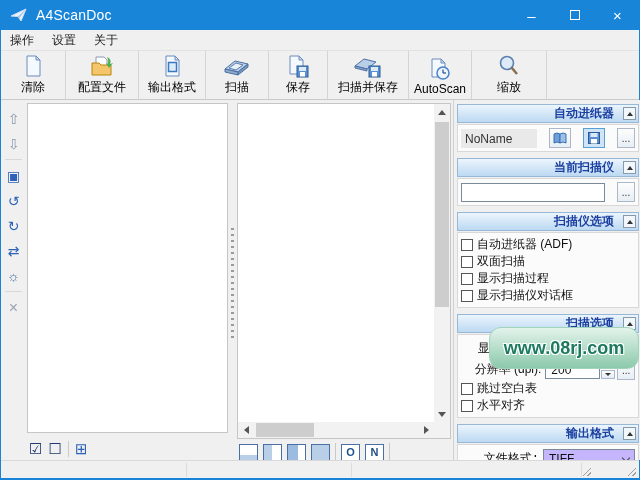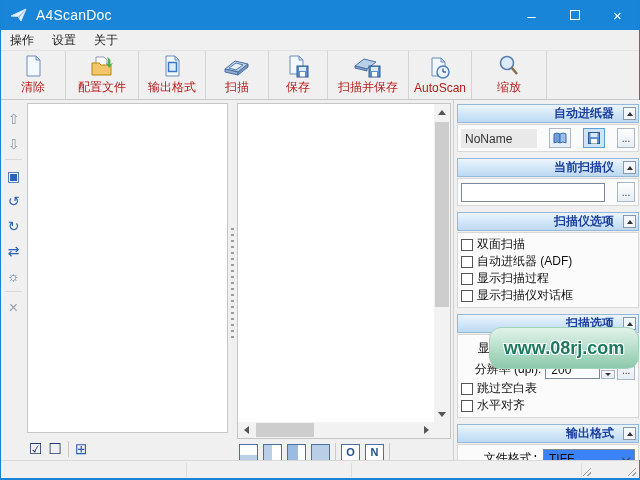--- a/index.html
+++ b/index.html
@@ -18,22 +18,22 @@
   .max-glyph { width:10px; height:10px; border:1px solid #fff; display:block; }
 
   
   .menubar { position:absolute; left:0; top:30px; width:100%; height:20px; background:#f0f0f0;
              display:flex; align-items:center; font-size:12px; color:#222; }
   .menu-item { padding:2px 9px; }
 
   
   .toolbar { position:absolute; left:0; top:50px; width:100%; height:50px; background:#f0f0f0;
              border-top:1px solid #e2e2e2; border-bottom:1px solid #c9c9c9; display:flex; align-items:stretch; }
-  .tb-btn { display:flex; flex-direction:column; align-items:center; justify-content:flex-start;
-            padding:3px 2px 3px; font-size:12px; color:#b91c1c; }
+  .tb-btn { display:flex; flex-direction:column; align-items:center; justify-content:flex-end;
+            padding:3px 2px 3px; font-size:12px; color:#000000; }
   .tb-icon { height:26px; display:flex; align-items:flex-end; justify-content:center; }
   .tb-label { margin-top:1px; white-space:nowrap; }
   .tb-sep { width:1px; background:#d4d4d4; }
 
   
   .main { position:absolute; left:0; top:100px; width:100%; height:360px; }
 
   .side-toolbar { position:absolute; left:0; top:0; width:25px; height:360px; background:#f0f0f0;
                   display:flex; flex-direction:column; align-items:center; padding-top:6px; }
   .side-icon { height:25px; width:25px; display:flex; align-items:center; justify-content:center; font-size:14px; }
@@ -89,21 +89,21 @@
               display:flex; align-items:center; justify-content:center; }
   .mini-btn.active { background:#cfe4f7; border-color:#5a9fd4; }
   .dots-btn { width:18px; height:20px; border:1px solid #aab8c8; background:linear-gradient(#fdfdfd,#e8eef5);
               font-size:10px; color:#333; display:flex; align-items:flex-end; justify-content:center; padding-bottom:3px; }
   .text-input { flex:1; height:19px; border:1px solid #7a8a99; background:#fff; }
   .cb-row { display:flex; align-items:center; gap:4px; height:17px; font-size:12px; color:#111; }
   .cb { width:12px; height:12px; border:1px solid #555; background:#fff; flex:none; }
   .opt-row { display:flex; align-items:center; height:21px; font-size:12px; color:#111; }
   .opt-label { text-align:right; padding-right:4px; white-space:nowrap; }
   .lbl-mode { width:72px; } .lbl-dpi { width:86px; } .lbl-fmt { width:82px;font-family:Liberation Mono, monospace; }
-  .select { flex:1; height:19px; border:1px solid #7a8a99; background:#3b82f6; position:relative;
+  .select { flex:1; height:19px; border:1px solid #7a8a99; background:#c4b5fd; position:relative;
             font-size:12px; padding:2px 14px 0 5px; }
   .chev { position:absolute; right:5px; top:5px; width:6px; height:6px;
           border-right:1px solid #444; border-bottom:1px solid #444; transform:rotate(45deg); }
   .spin { width:56px; height:19px; border:1px solid #7a8a99; background:#fff; font-size:12px; padding:2px 0 0 5px; }
   .spin-btns { width:14px; display:flex; flex-direction:column; gap:1px; margin-left:1px; }
   .spin-btn { width:14px; height:9px; border:1px solid #aab8c8; background:linear-gradient(#fdfdfd,#e4ecf4);
               display:flex; align-items:center; justify-content:center; }
   .spin-btn .tri-up { border-left:3px solid transparent; border-right:3px solid transparent; border-bottom:3px solid #333; }
   .spin-btn .tri-down { border-left:3px solid transparent; border-right:3px solid transparent; border-top:3px solid #333; }
 
@@ -351,25 +351,25 @@
       <div class="section">
         <div class="sec-header">
           <span>扫描仪选项</span>
           <span class="collapse-btn">
               <span class="tri tri-up"></span>
             </span>
         </div>
         <div class="sec-body">
           <div class="cb-row">
               <span class="cb"></span>
+              <span>自动进纸器 (ADF)</span>
+            </div>
+          <div class="cb-row">
+              <span class="cb"></span>
               <span>双面扫描</span>
-            </div>
-          <div class="cb-row">
-              <span class="cb"></span>
-              <span>自动进纸器 (ADF)</span>
             </div>
           <div class="cb-row">
               <span class="cb"></span>
               <span>显示扫描过程</span>
             </div>
           <div class="cb-row">
               <span class="cb"></span>
               <span>显示扫描仪对话框</span>
             </div>
         </div>

